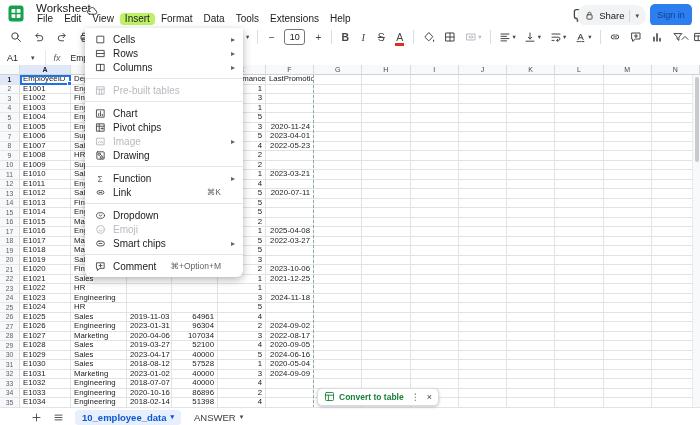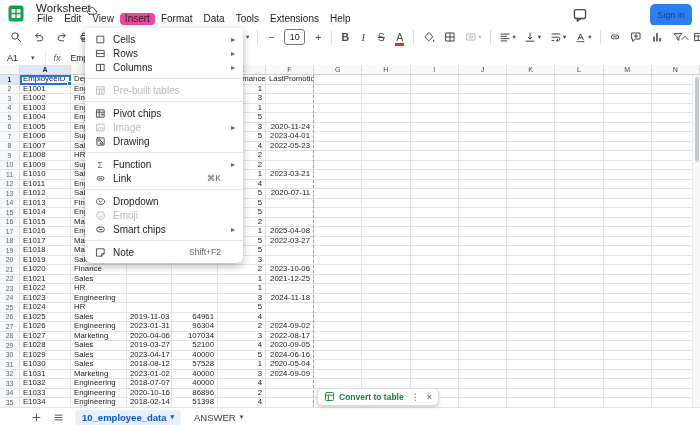--- a/index.html
+++ b/index.html
@@ -7,21 +7,21 @@
     font-family:"Liberation Sans",sans-serif;color:#202124;}
   svg{fill:none;stroke:#444746;stroke-width:1;stroke-linecap:round;stroke-linejoin:round;}
 
   
   .appbar{position:absolute;left:0;top:0;right:0;height:25px;background:#fff;}
   .logo{position:absolute;left:8px;top:5px;}
   .apptitle{position:absolute;left:36px;top:2px;font-size:11.5px;font-weight:500;color:#202124;}
   .cloudicon{position:absolute;left:86px;top:3px;}
   .menubar{position:absolute;left:32px;top:13px;display:flex;gap:1px;font-size:10px;color:#202124;}
   .menubar .mbi{padding:1px 5px;border-radius:4px;line-height:10px;}
-  .menubar .mbi.active{background:#ec4899;}
+  .menubar .mbi.active{background:#bef264;}
   .quickicon{position:absolute;right:112px;top:7px;width:16px;height:16px;}
   .share{position:absolute;right:54px;top:5px;height:21px;border-radius:11px;background:#f1f3f4;
     display:flex;align-items:center;padding:0 7px;gap:4px;}
   .share .slabel{font-size:9.5px;color:#202124;}
   .share .sdiv{width:1px;height:12px;background:#d5d8db;margin:0 1px;}
   .scaret{font-size:7px;color:#444746;}
   .signin{position:absolute;right:8px;top:4px;width:42px;height:22px;background:#2d7ff0;border-radius:5px;
     display:flex;align-items:center;justify-content:center;font-size:9px;font-weight:500;color:rgba(12,52,130,.85);}
 
   
@@ -137,20 +137,31 @@
       <span class="mbi">Tools</span>
       <span class="mbi">Extensions</span>
       <span class="mbi">Help</span>
     </div>
     <span class="quickicon">
       <svg width="16" height="16" viewBox="0 0 12 12">
           <rect x="1.8" y="2" width="8.4" height="6.6" rx="1.4"></rect>
           <path d="M4 8.6v2l2.6-2"></path>
         </svg>
     </span>
+    <div class="share">
+      <span>
+        <svg width="11" height="11" viewBox="0 0 12 12">
+            <rect x="3.2" y="5.2" width="5.6" height="4.8" rx="1"></rect>
+            <path d="M4.4 5.2V4a1.6 1.6 0 0 1 3.2 0v1.2"></path>
+          </svg>
+      </span>
+      <span class="slabel">Share</span>
+      <span class="sdiv"></span>
+      <span class="scaret">▾</span>
+    </div>
     <div class="signin">Sign in</div>
   </div>
 
   <div class="toolbar">
     <div class="tleft">
       <span class="ticon">
           <svg viewBox="0 0 12 12">
             <circle cx="5" cy="5" r="3.2"></circle>
             <path d="M7.5 7.5l3 3"></path>
           </svg>
@@ -995,20 +1006,31 @@
         </span>
       <span class="mlabel">Pre-built tables</span>
       <span class="msc"></span>
       <span class="marr"></span>
     </div>
     <div class="msep"></div>
     <div class="menu-item">
       <span class="mic">
           <svg viewBox="0 0 12 12">
             <rect x="2" y="2" width="8" height="8"></rect>
+            <path d="M4 8.4V6.2M6 8.4V3.8M8 8.4V7"></path>
+          </svg>
+        </span>
+      <span class="mlabel">Chart</span>
+      <span class="msc"></span>
+      <span class="marr"></span>
+    </div>
+    <div class="menu-item">
+      <span class="mic">
+          <svg viewBox="0 0 12 12">
+            <rect x="2" y="2" width="8" height="8"></rect>
             <path d="M2 4.6h8M4.6 2v8"></path>
             <path d="M6.6 7.1h2M7.9 6.2l.9.9-.9.9"></path>
           </svg>
         </span>
       <span class="mlabel">Pivot chips</span>
       <span class="msc"></span>
       <span class="marr"></span>
     </div>
     <div class="menu-item disabled">
       <span class="mic">
@@ -1087,23 +1109,23 @@
           </svg>
         </span>
       <span class="mlabel">Smart chips</span>
       <span class="msc"></span>
       <span class="marr">▸</span>
     </div>
     <div class="msep"></div>
     <div class="menu-item">
       <span class="mic">
           <svg viewBox="0 0 12 12">
-            <path d="M2 2h8v5.2L7.2 10H2z"></path>
-            <path d="M7.2 10V7.2H10"></path>
-          </svg>
-        </span>
-      <span class="mlabel">Note</span>
-      <span class="msc">Shift+F2</span>
+            <path d="M2 2h8v6H5.4L2.6 10.4V8H2z"></path>
+            <path d="M6 3.4v3.2M4.4 5h3.2"></path>
+          </svg>
+        </span>
+      <span class="mlabel">Comment</span>
+      <span class="msc">⌘+Option+M</span>
       <span class="marr"></span>
     </div>
   </div>
 
 </div>
 
 </body></html>

